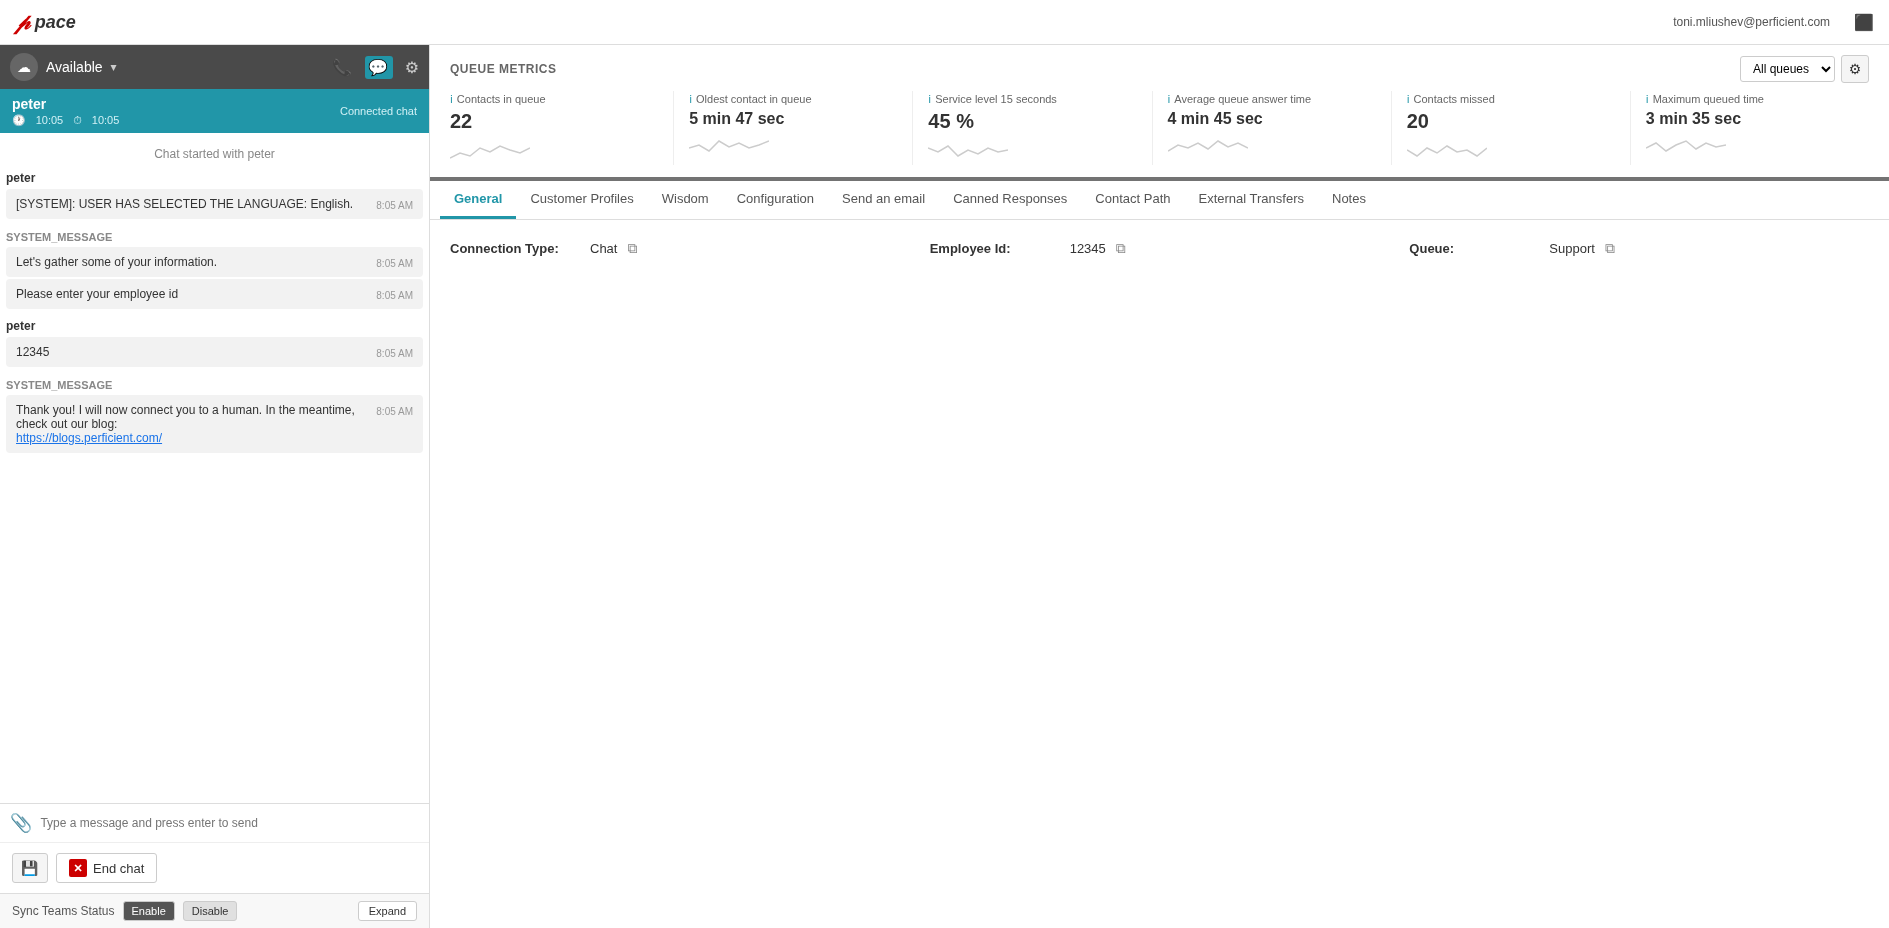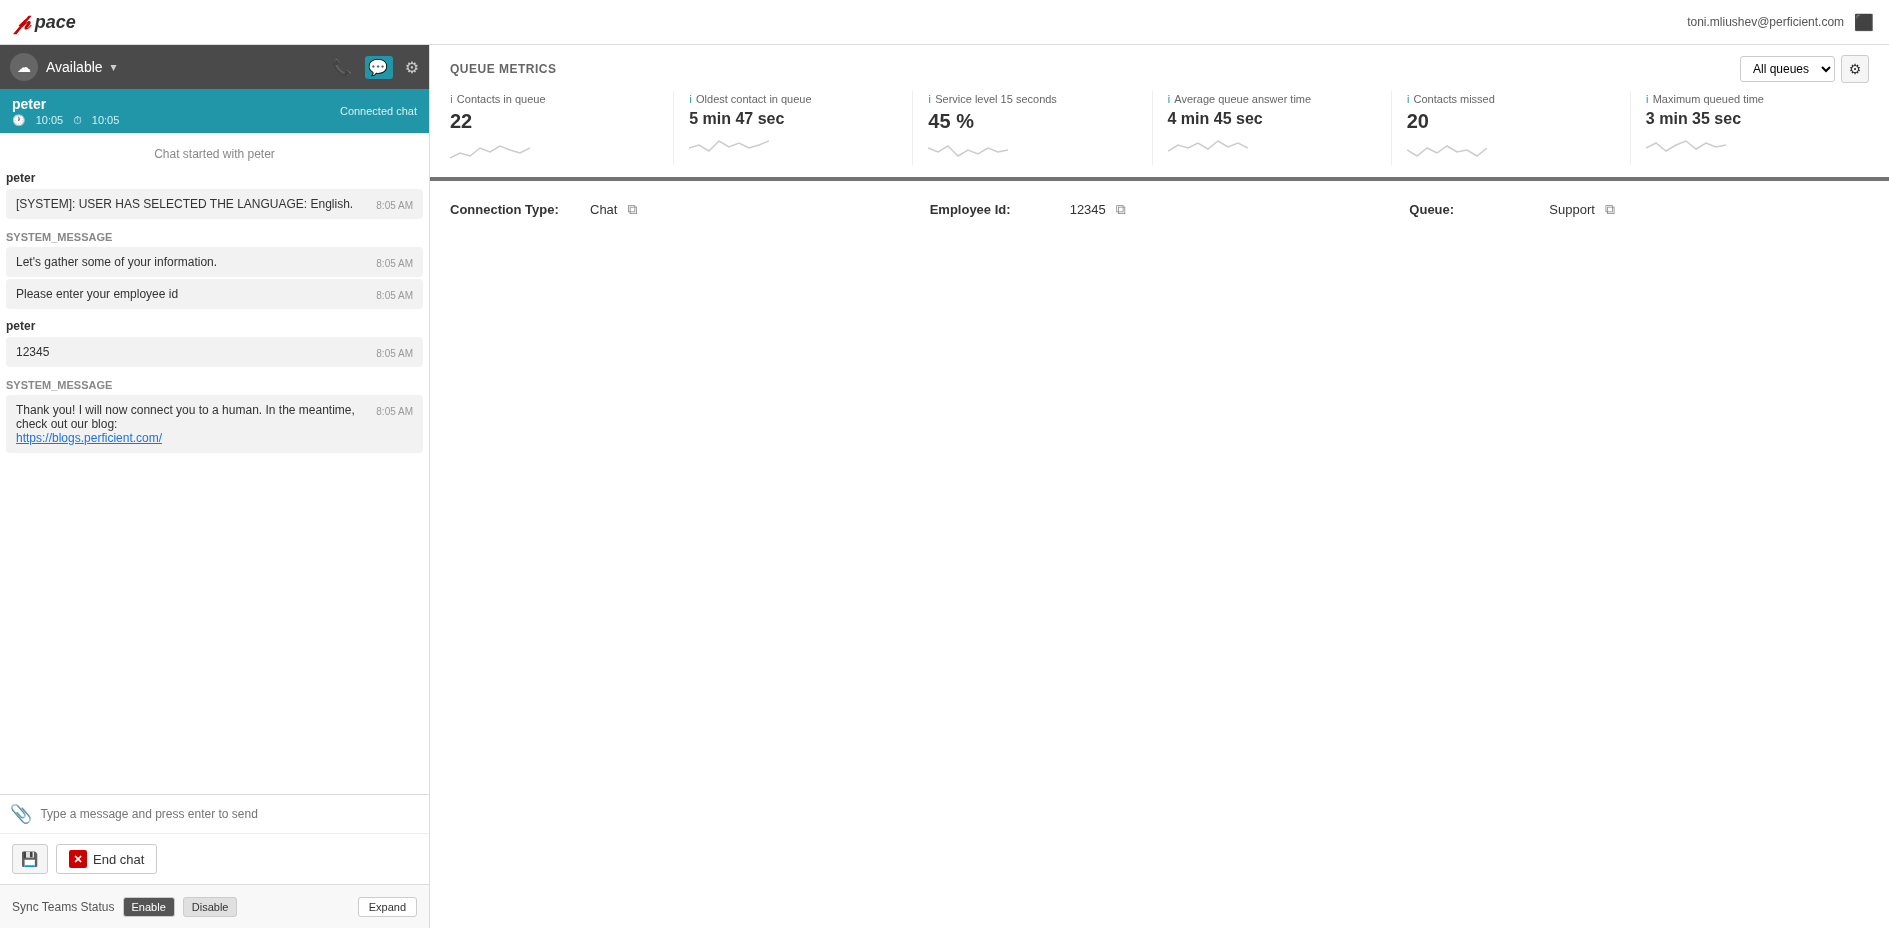--- a/index.html
+++ b/index.html
@@ -28,21 +28,21 @@
     }
     .logo-text {
       color: #333;
       font-size: 18px;
       font-weight: bold;
       font-style: italic;
     }
     .top-right {
       display: flex;
       align-items: center;
-      gap: 10px;
+      gap: 24px;
       color: #555;
       font-size: 12px;
     }
     .logout-icon {
       font-size: 16px;
       cursor: pointer;
       color: #555;
     }
 
     
@@ -255,21 +255,21 @@
       border-radius: 2px;
       display: flex;
       align-items: center;
       justify-content: center;
       font-size: 11px;
       font-weight: bold;
     }
 
     
     .bottom-bar {
-      height: 44px;
+      height: 35px;
       border-top: 1px solid #ddd;
       display: flex;
       align-items: center;
       justify-content: space-between;
       padding: 0 12px;
       background: #f8f8f8;
       font-size: 12px;
       color: #555;
     }
     .bottom-left {
@@ -621,20 +621,31 @@
           <div class="metric-chart">
             <svg class="mini-chart" viewBox="0 0 80 25">
               <polyline fill="none" stroke="#ccc" stroke-width="1.5" points="0,15 10,10 20,18 30,12 40,8 50,16 60,10 70,14 80,12"></polyline>
             </svg>
           </div>
         </div>
 
       </div>
     </div>
 
+    <div class="tabs-bar">
+      <div class="tab-item active">General</div>
+      <div class="tab-item">Customer Profiles</div>
+      <div class="tab-item">Wisdom</div>
+      <div class="tab-item">Configuration</div>
+      <div class="tab-item">Send an email</div>
+      <div class="tab-item">Canned Responses</div>
+      <div class="tab-item">Contact Path</div>
+      <div class="tab-item">External Transfers</div>
+      <div class="tab-item">Notes</div>
+    </div>
 
     <div class="content-area">
       <div class="info-grid">
 
         <div class="info-cell">
           <span class="info-label">Connection Type:</span>
           <span class="info-value">Chat</span>
           <span class="copy-icon">⧉</span>
         </div>
 

